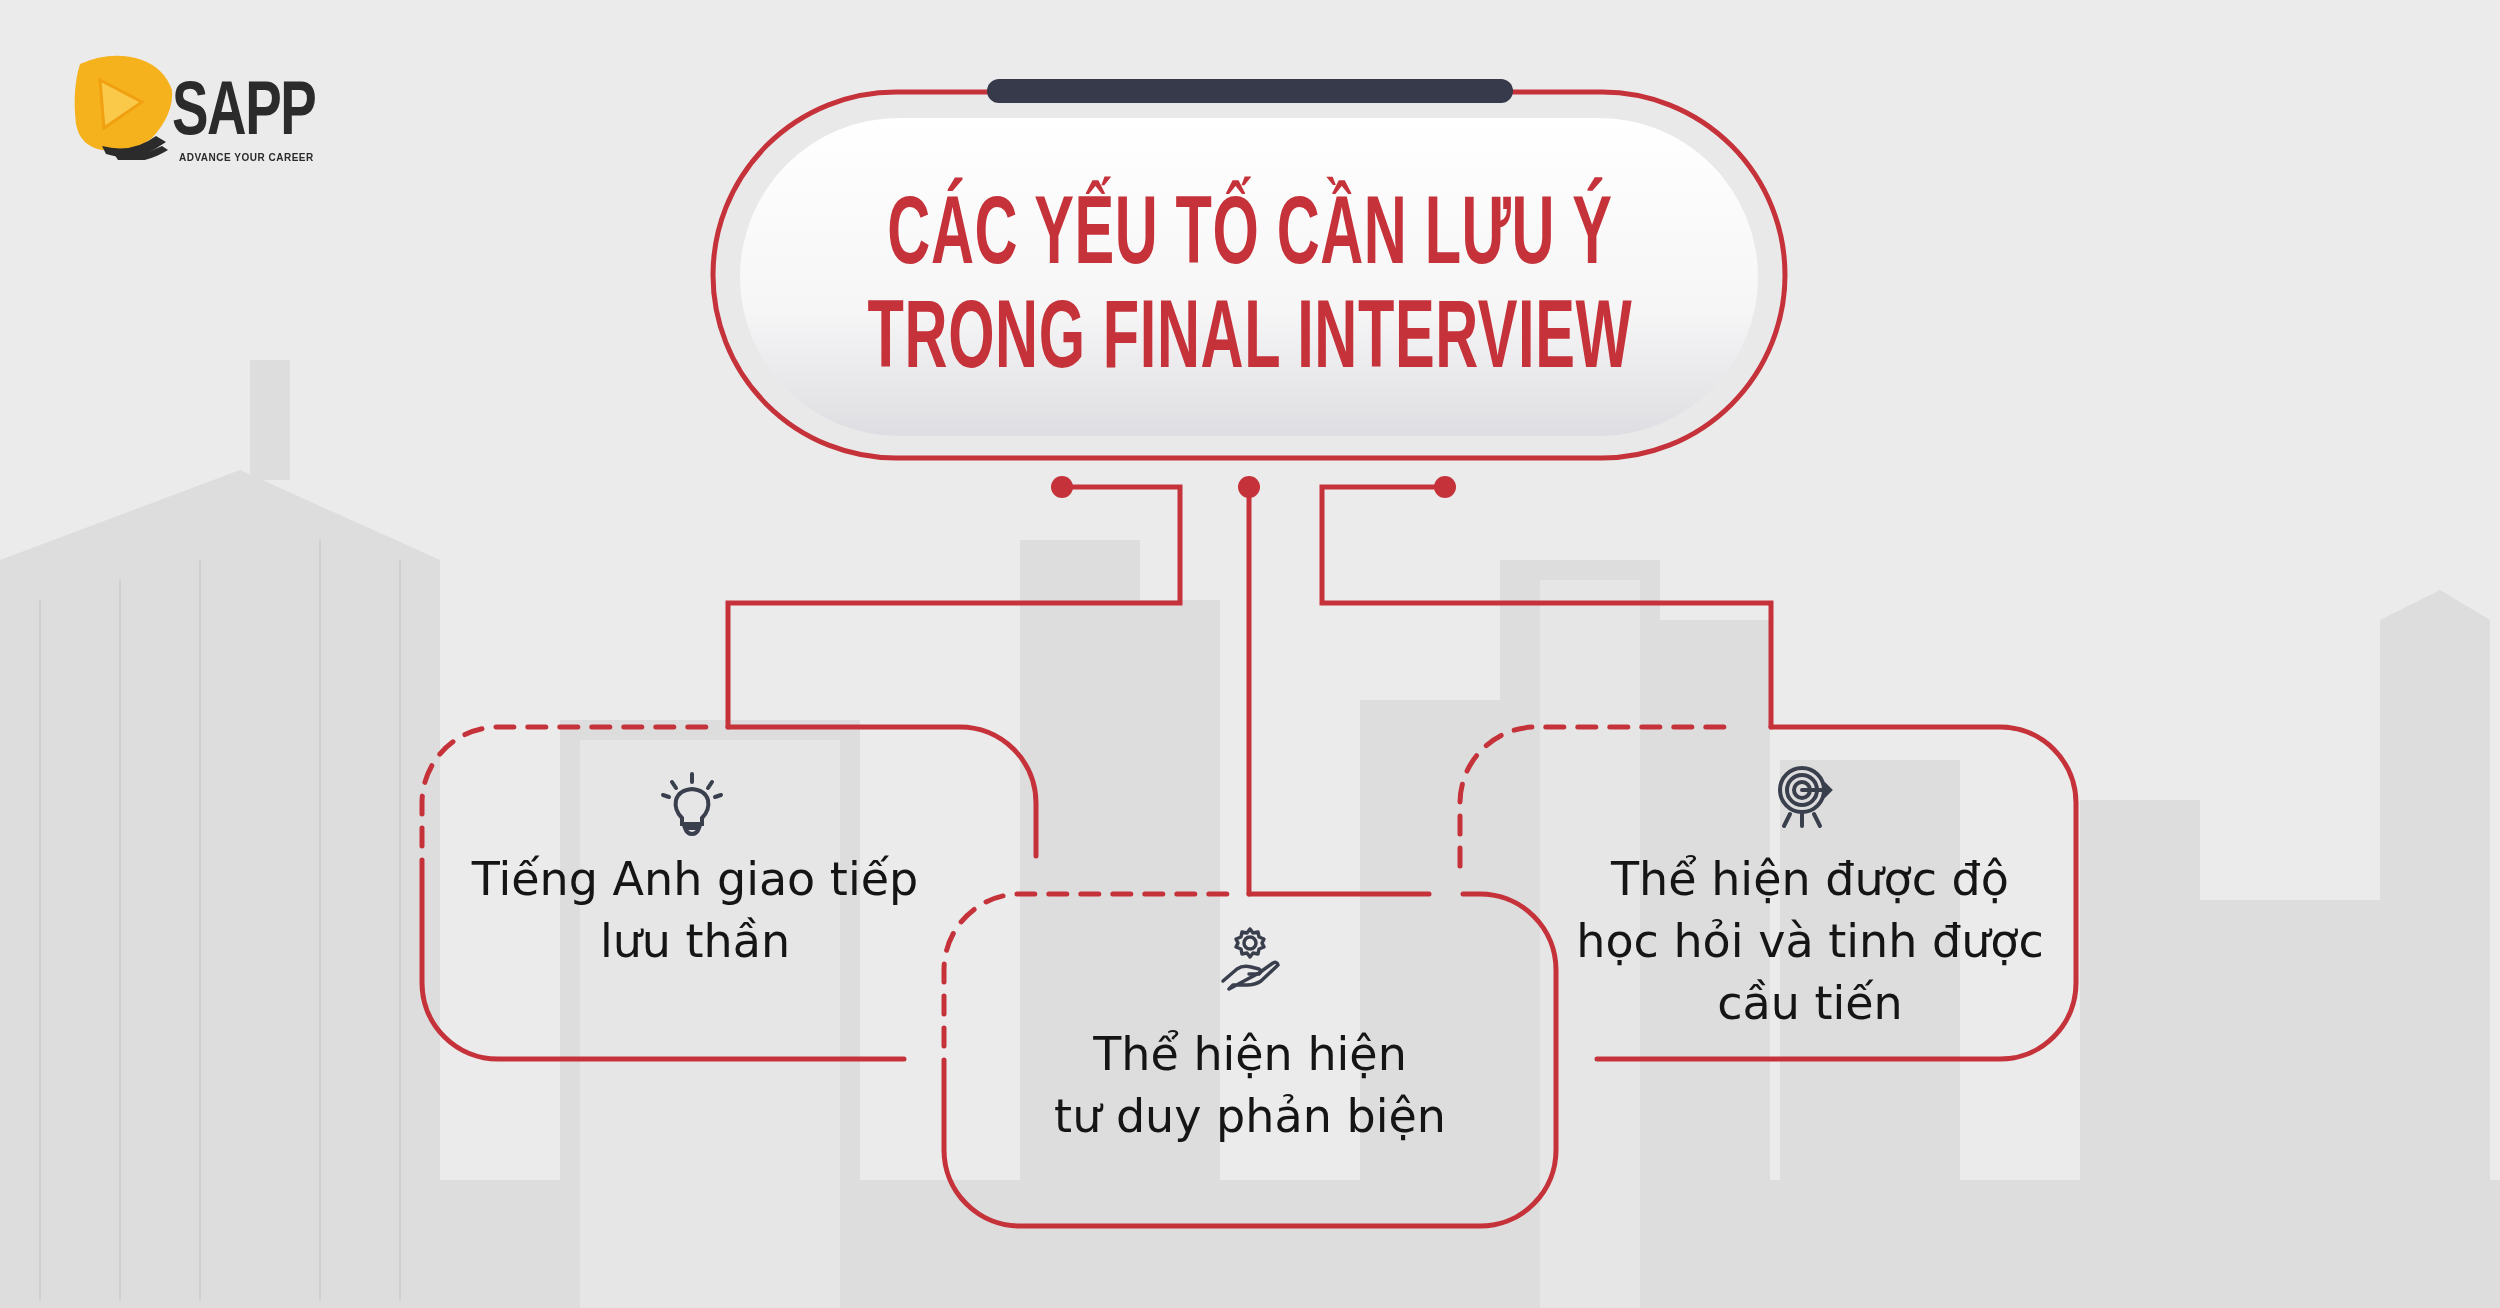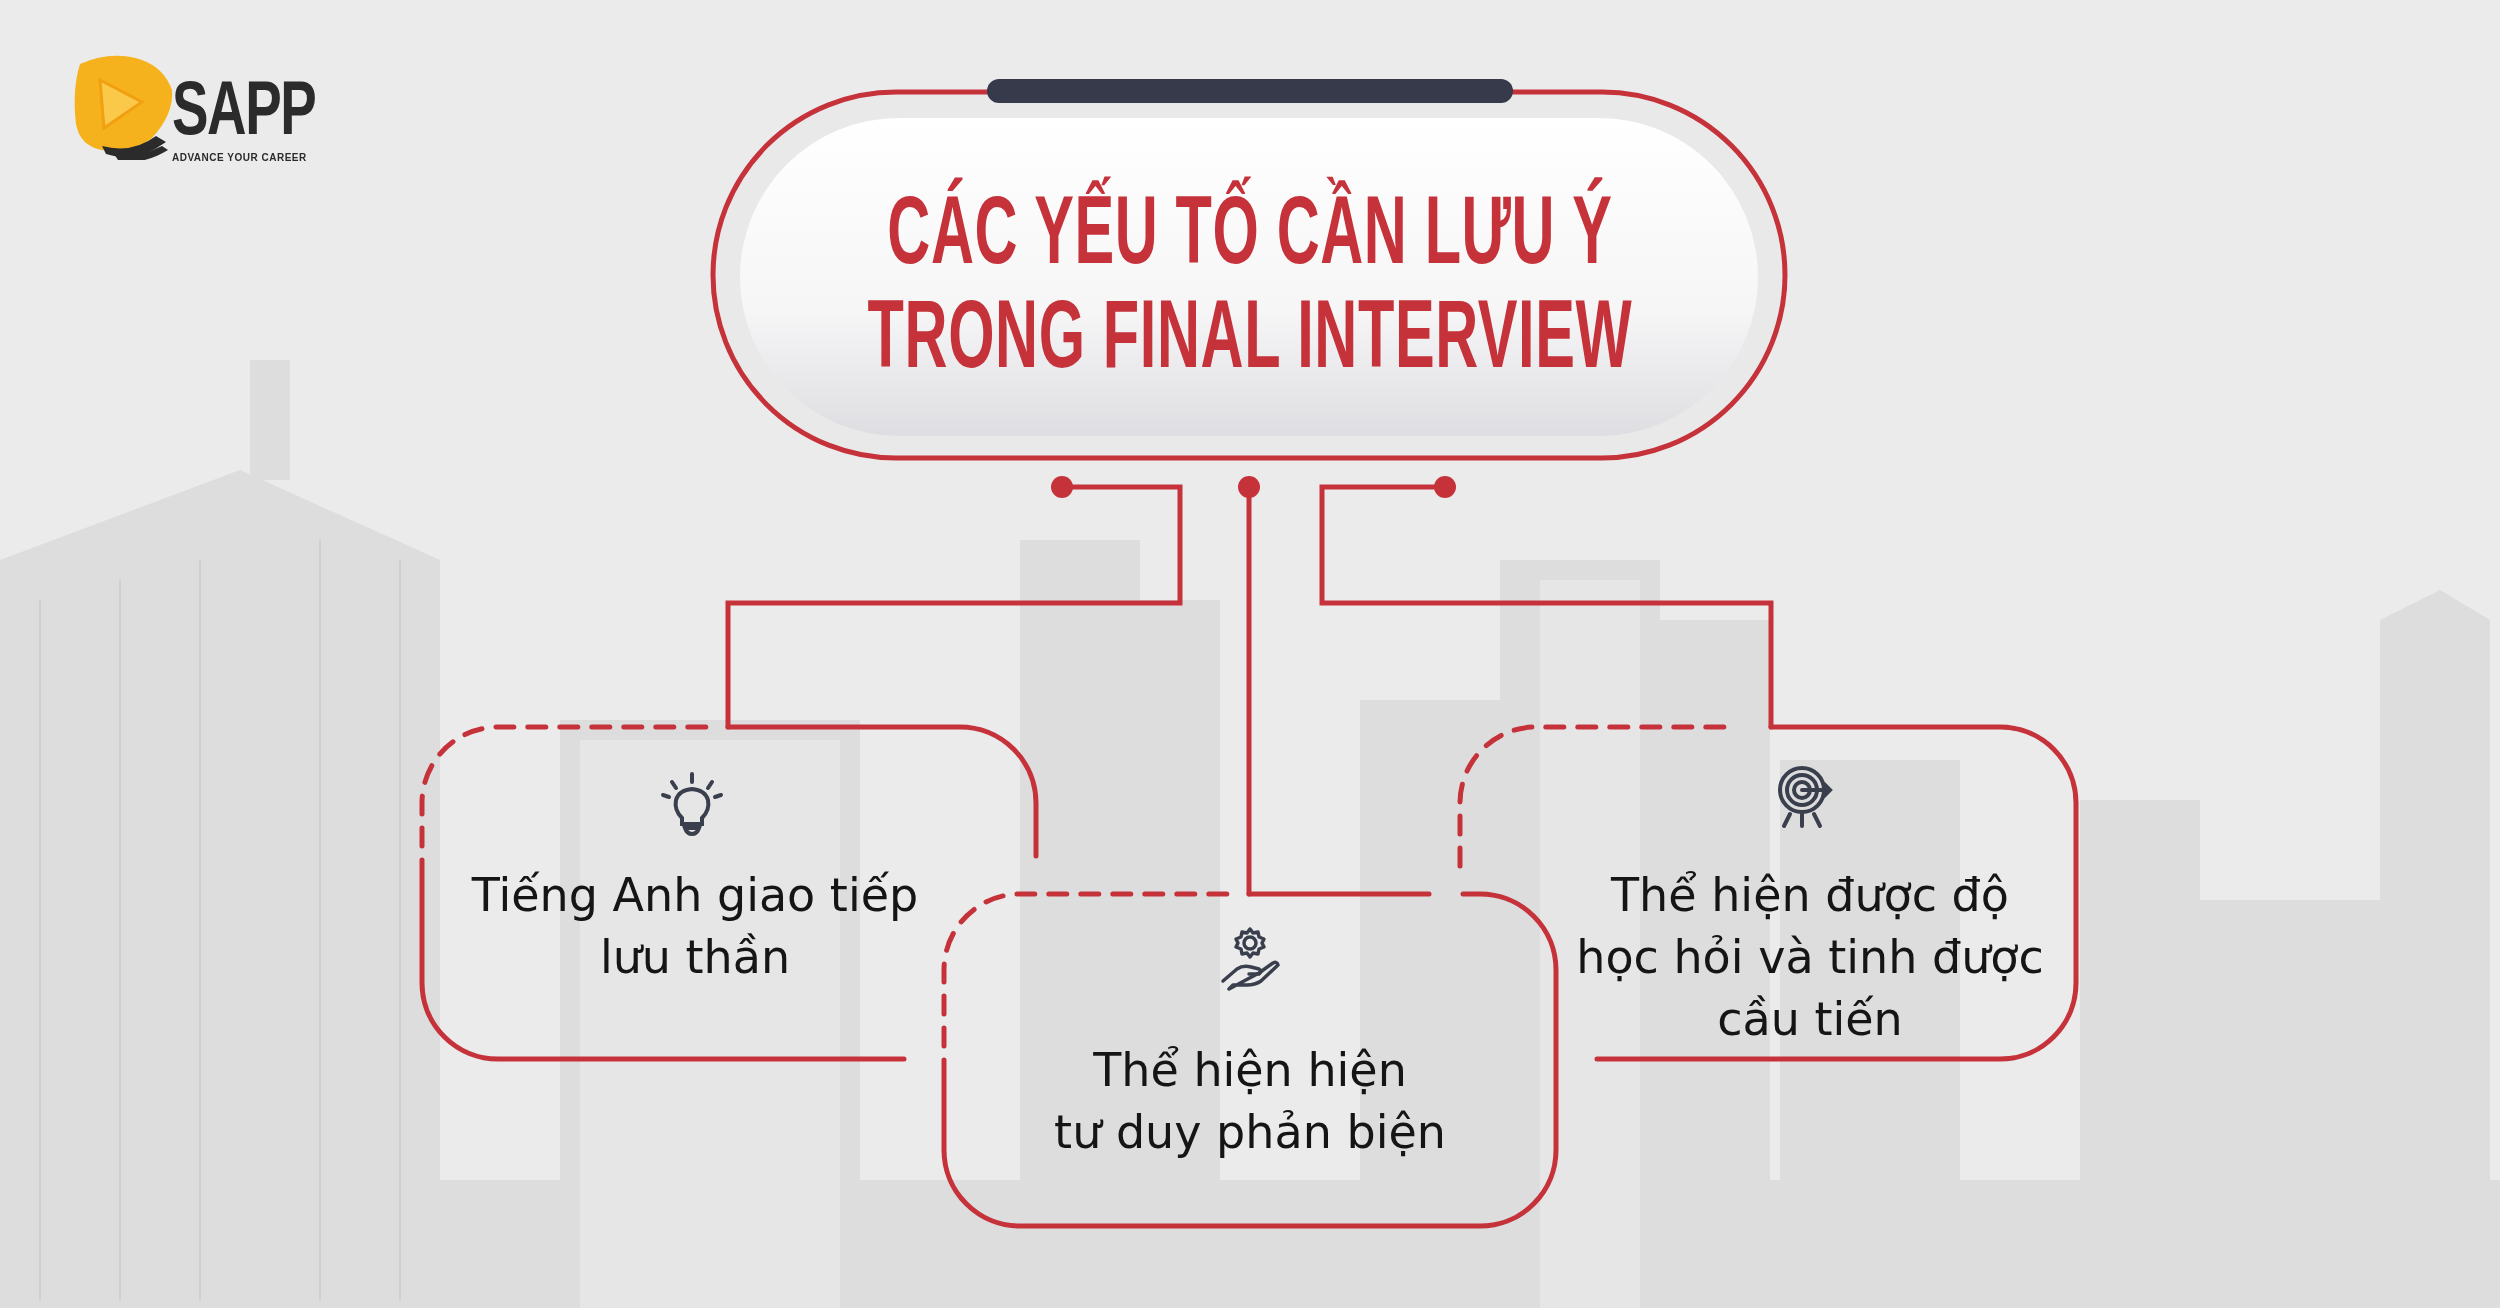--- a/index.html
+++ b/index.html
@@ -10,39 +10,39 @@
   }
   .bg-city { position: absolute; inset: 0; }
   .logo { position: absolute; left: 72px; top: 50px; width: 250px; height: 120px; }
   .logo-word {
     position: absolute; left: 100px; top: 20px;
     font-family: "Liberation Sans", sans-serif; font-weight: bold;
     font-size: 76px; color: #2b2b2b; letter-spacing: -2px;
     transform: scaleX(0.72); transform-origin: left top; line-height: 1;
   }
   .logo-tag {
-    position: absolute; left: 100px; top: 102px;
+    position: absolute; left: 107px; top: 102px;
     font-family: "Liberation Sans", sans-serif; font-weight: bold;
     font-size: 10px; color: #2b2b2b; letter-spacing: 0.5px; white-space: nowrap;
   }
   .diagram { position: absolute; inset: 0; }
   .title-line {
     position: absolute; left: 0; width: 2500px; text-align: center;
     font-family: "Liberation Sans", sans-serif; font-weight: bold;
     color: #c5323a; font-size: 96px; line-height: 1;
     transform: scaleX(0.62); transform-origin: center;
     letter-spacing: 1px;
   }
   .title-1 { top: 182px; }
   .title-2 { top: 286px; }
   .card-icon { position: absolute; width: 70px; height: 70px; }
   .card-text {
     position: absolute; text-align: center;
     font-family: "DejaVu Sans", sans-serif; font-size: 46px;
-    color: #151515; line-height: 62px; margin-top: 16px;
+    color: #151515; line-height: 62px;
   }
   .card-text span { display: block; }
 </style>
 </head>
 <body>
 
 <svg class="bg-city" width="2500" height="1308" viewBox="0 0 2500 1308">
   <g fill="#dcdcdc" opacity="0.9">
     <polygon points="0,560 240,470 440,560 440,1308 0,1308"></polygon>
     <rect x="250" y="360" width="40" height="120"></rect>

